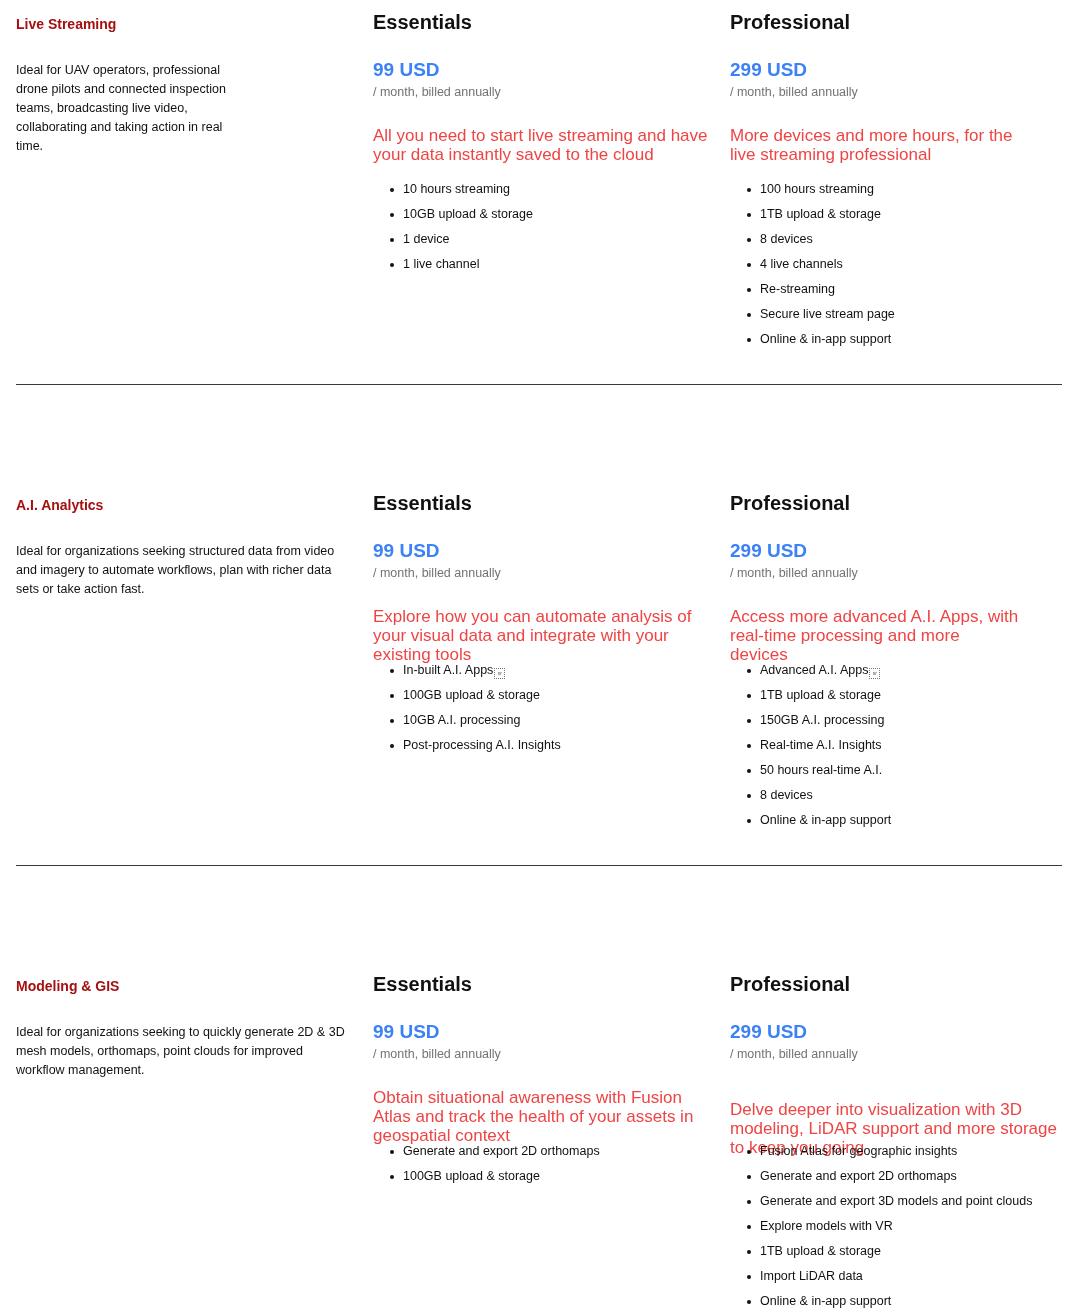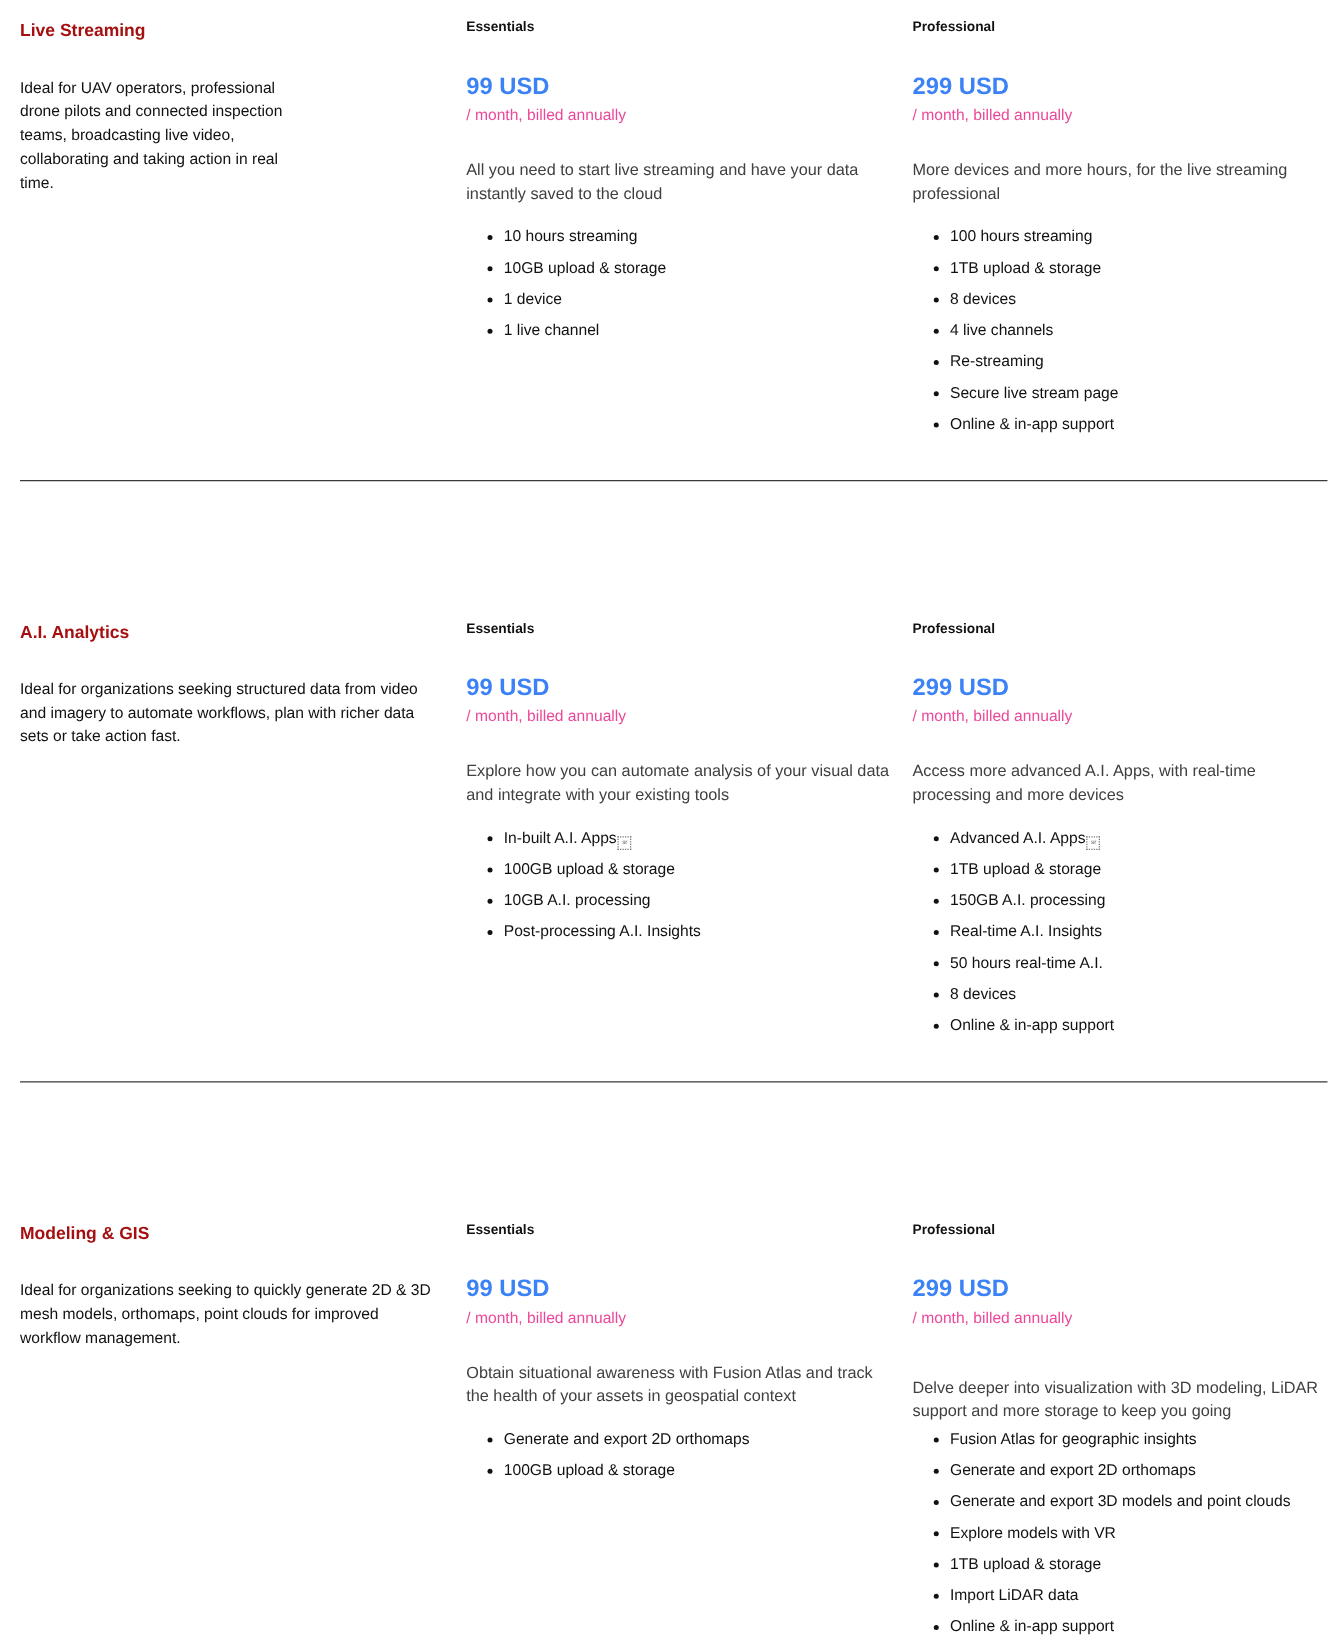--- a/index.html
+++ b/index.html
@@ -37,21 +37,21 @@
       top: 61px;
       left: 0;
       font-size: 12.5px;
       line-height: 19px;
       color: #111111;
     }
     .plan-name {
       position: absolute;
       top: 12px;
       left: 0;
-      font-size: 11px;
+      font-size: 20px;
       font-weight: 700;
       line-height: 20px;
       color: #111111;
       white-space: nowrap;
     }
     .plan-price {
       position: absolute;
       top: 58px;
       left: 0;
       font-size: 19px;
@@ -59,31 +59,31 @@
       line-height: 24px;
       color: #3b82f6;
       white-space: nowrap;
     }
     .plan-billing {
       position: absolute;
       top: 84px;
       left: 0;
       font-size: 12.5px;
       line-height: 16px;
-      color: #ec4899;
+      color: #737373;
       white-space: nowrap;
     }
     .plan-desc {
       position: absolute;
       top: 126px;
       left: 0;
       width: 340px;
-      font-size: 13px;
+      font-size: 17px;
       line-height: 19px;
-      color: #404040;
+      color: #ef4444;
     }
     .plan-features {
       position: absolute;
       top: 177px;
       left: 0;
       list-style: none;
     }
     .plan-features li {
       position: relative;
       padding-left: 30px;

